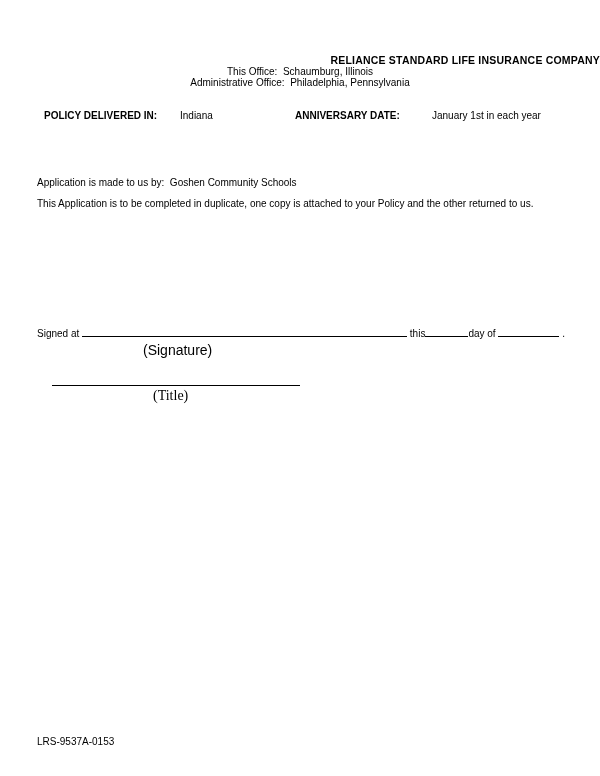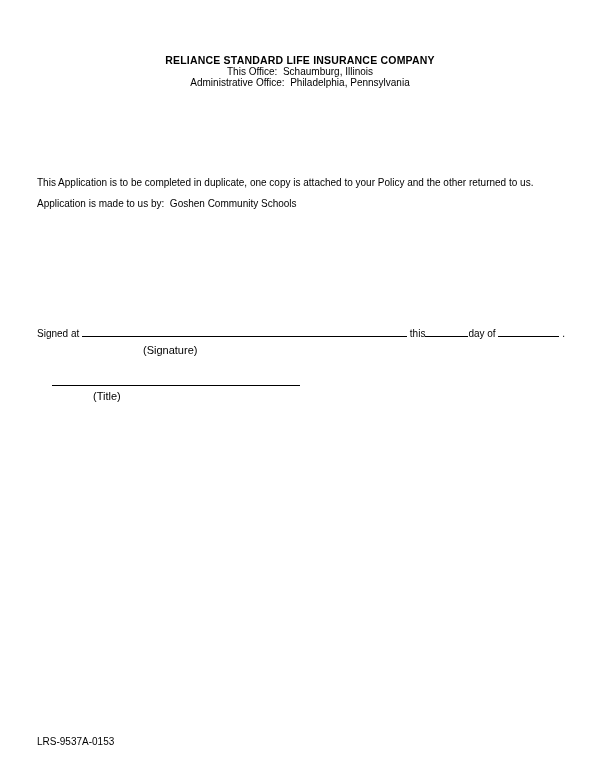--- a/index.html
+++ b/index.html
@@ -22,20 +22,21 @@
     top: 55px;
     left: 0;
     width: 100%;
     text-align: center;
     line-height: 11px;
   }
   .header .company {
     font-weight: bold;
     font-size: 10.5px;
     letter-spacing: 0.2px;
+    text-align: right;
   }
 
   
   .policy-grid {
     position: absolute;
     top: 110px;
     left: 44px;
     right: 30px;
   }
   .policy-row {
@@ -87,51 +88,57 @@
     left: 37px;
     line-height: 12px;
   }
   .title-block {
     position: absolute;
     top: 376px;
     left: 37px;
     line-height: 12px;
   }
   .caption {
-    font-size: 11px;
+    font-size: 14px;
     line-height: 10px;
     margin-top: 2px;
   }
   .sig-caption { margin-left: 106px; }
-  .ttl-caption { margin-left: 56px; }
+  .ttl-caption { margin-left: 116px; font-family: Liberation Serif, serif; }
 
   .footer {
     position: absolute;
     top: 736px;
     left: 37px;
     line-height: 12px;
   }
 </style>
 </head>
 <body>
 
 <div class="page">
 
   <div class="header">
     <div class="company" data-bind="header.company">RELIANCE STANDARD LIFE INSURANCE COMPANY</div>
     <div data-bind="header.home_office">This Office:  Schaumburg, Illinois</div>
     <div data-bind="header.admin_office">Administrative Office:  Philadelphia, Pennsylvania</div>
   </div>
 
   <div class="policy-grid">
+    <div class="policy-row">
+      <span class="lbl col-l1" data-bind="policy_info.policy_delivered_in_label">POLICY DELIVERED IN:</span>
+      <span class="col-v1" data-bind="policy_info.policy_delivered_in_value">Indiana</span>
+      <span class="lbl col-l2" data-bind="policy_info.anniversary_date_label">ANNIVERSARY DATE:</span>
+      <span class="col-v2" data-bind="policy_info.anniversary_date_value">January 1st in each year</span>
+    </div>
   </div>
 
   <div class="body-text">
+    <p data-bind="body.application_made_by">Application is made to us by:  Goshen Community Schools</p>
     <p data-bind="body.duplicate_notice">This Application is to be completed in duplicate, one copy is attached to your Policy and the other returned to us.</p>
-    <p data-bind="body.application_made_by">Application is made to us by:  Goshen Community Schools</p>
   </div>
 
   <div class="signed-line">
     <span data-bind="signature_section.signed_at_label">Signed at</span><span> </span><span class="blank" style="width:325px"></span><span> </span><span data-bind="signature_section.this_label">this</span><span class="blank" style="width:43px"></span><span data-bind="signature_section.day_of_label">day of</span><span> </span><span class="blank" style="width:61px"></span><span> </span><span data-bind="signature_section.period">.</span>
   </div>
 
 
   <div class="by-block">
     <div class="caption sig-caption" data-bind="signature_section.signature_caption">(Signature)</div>
   </div>

